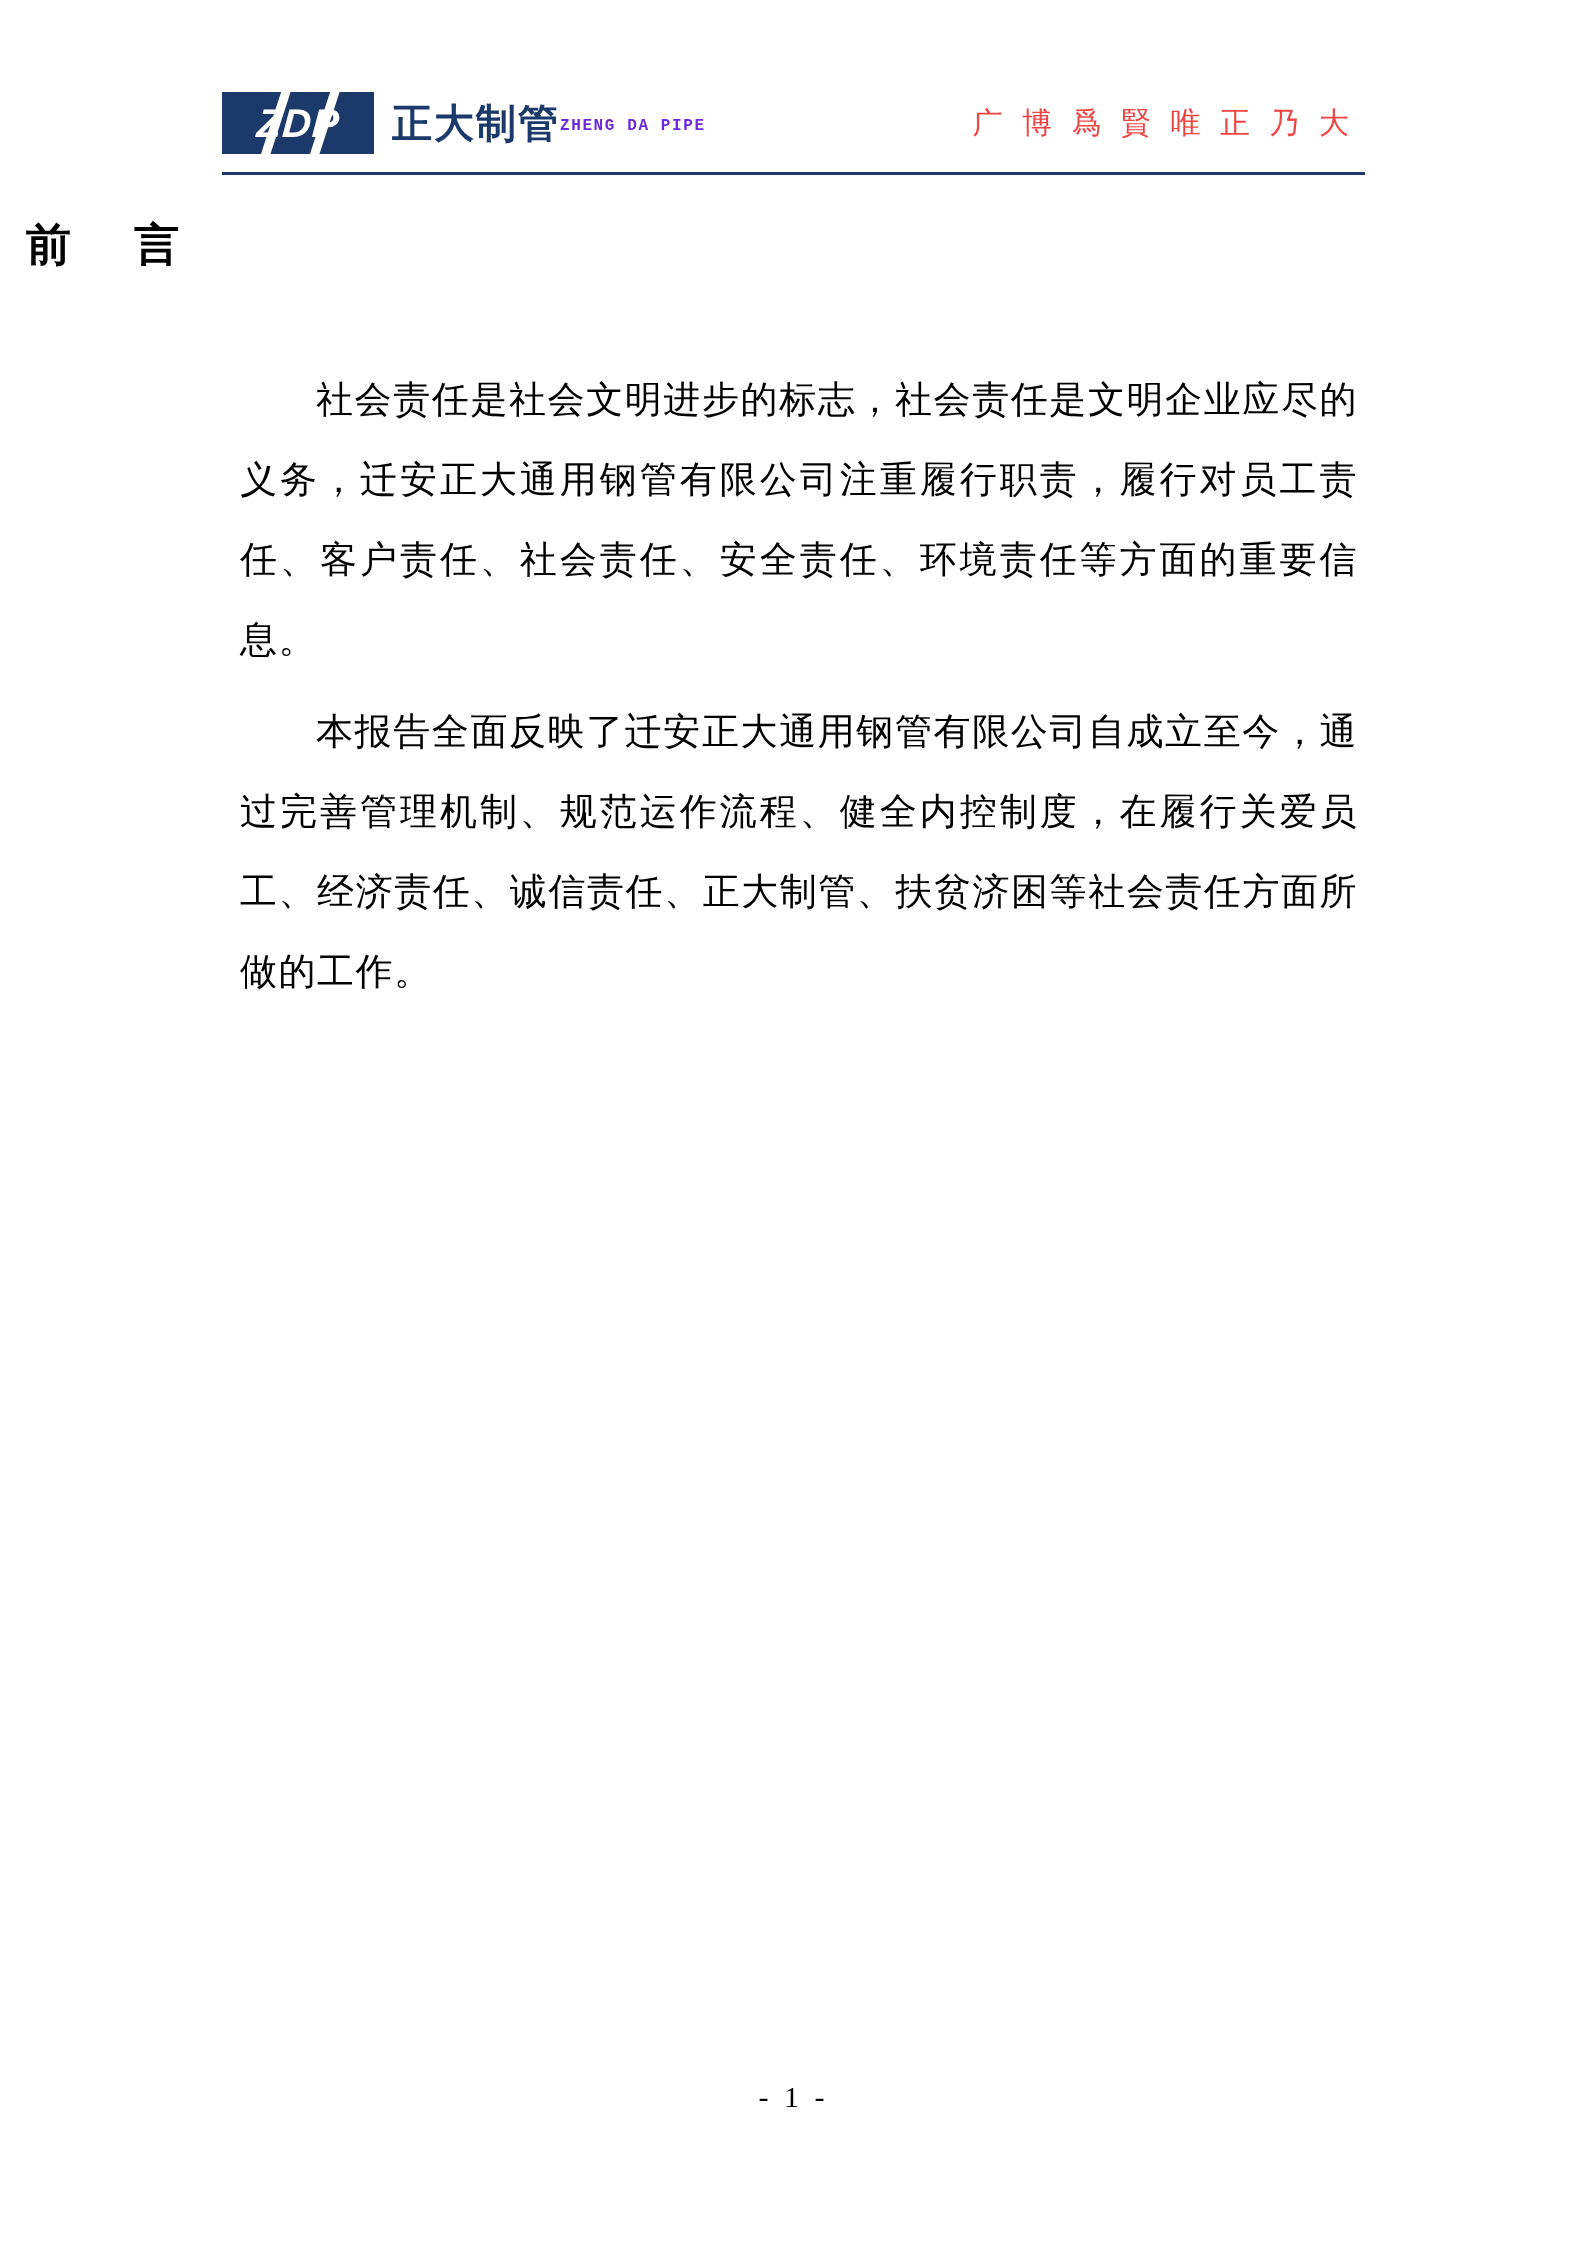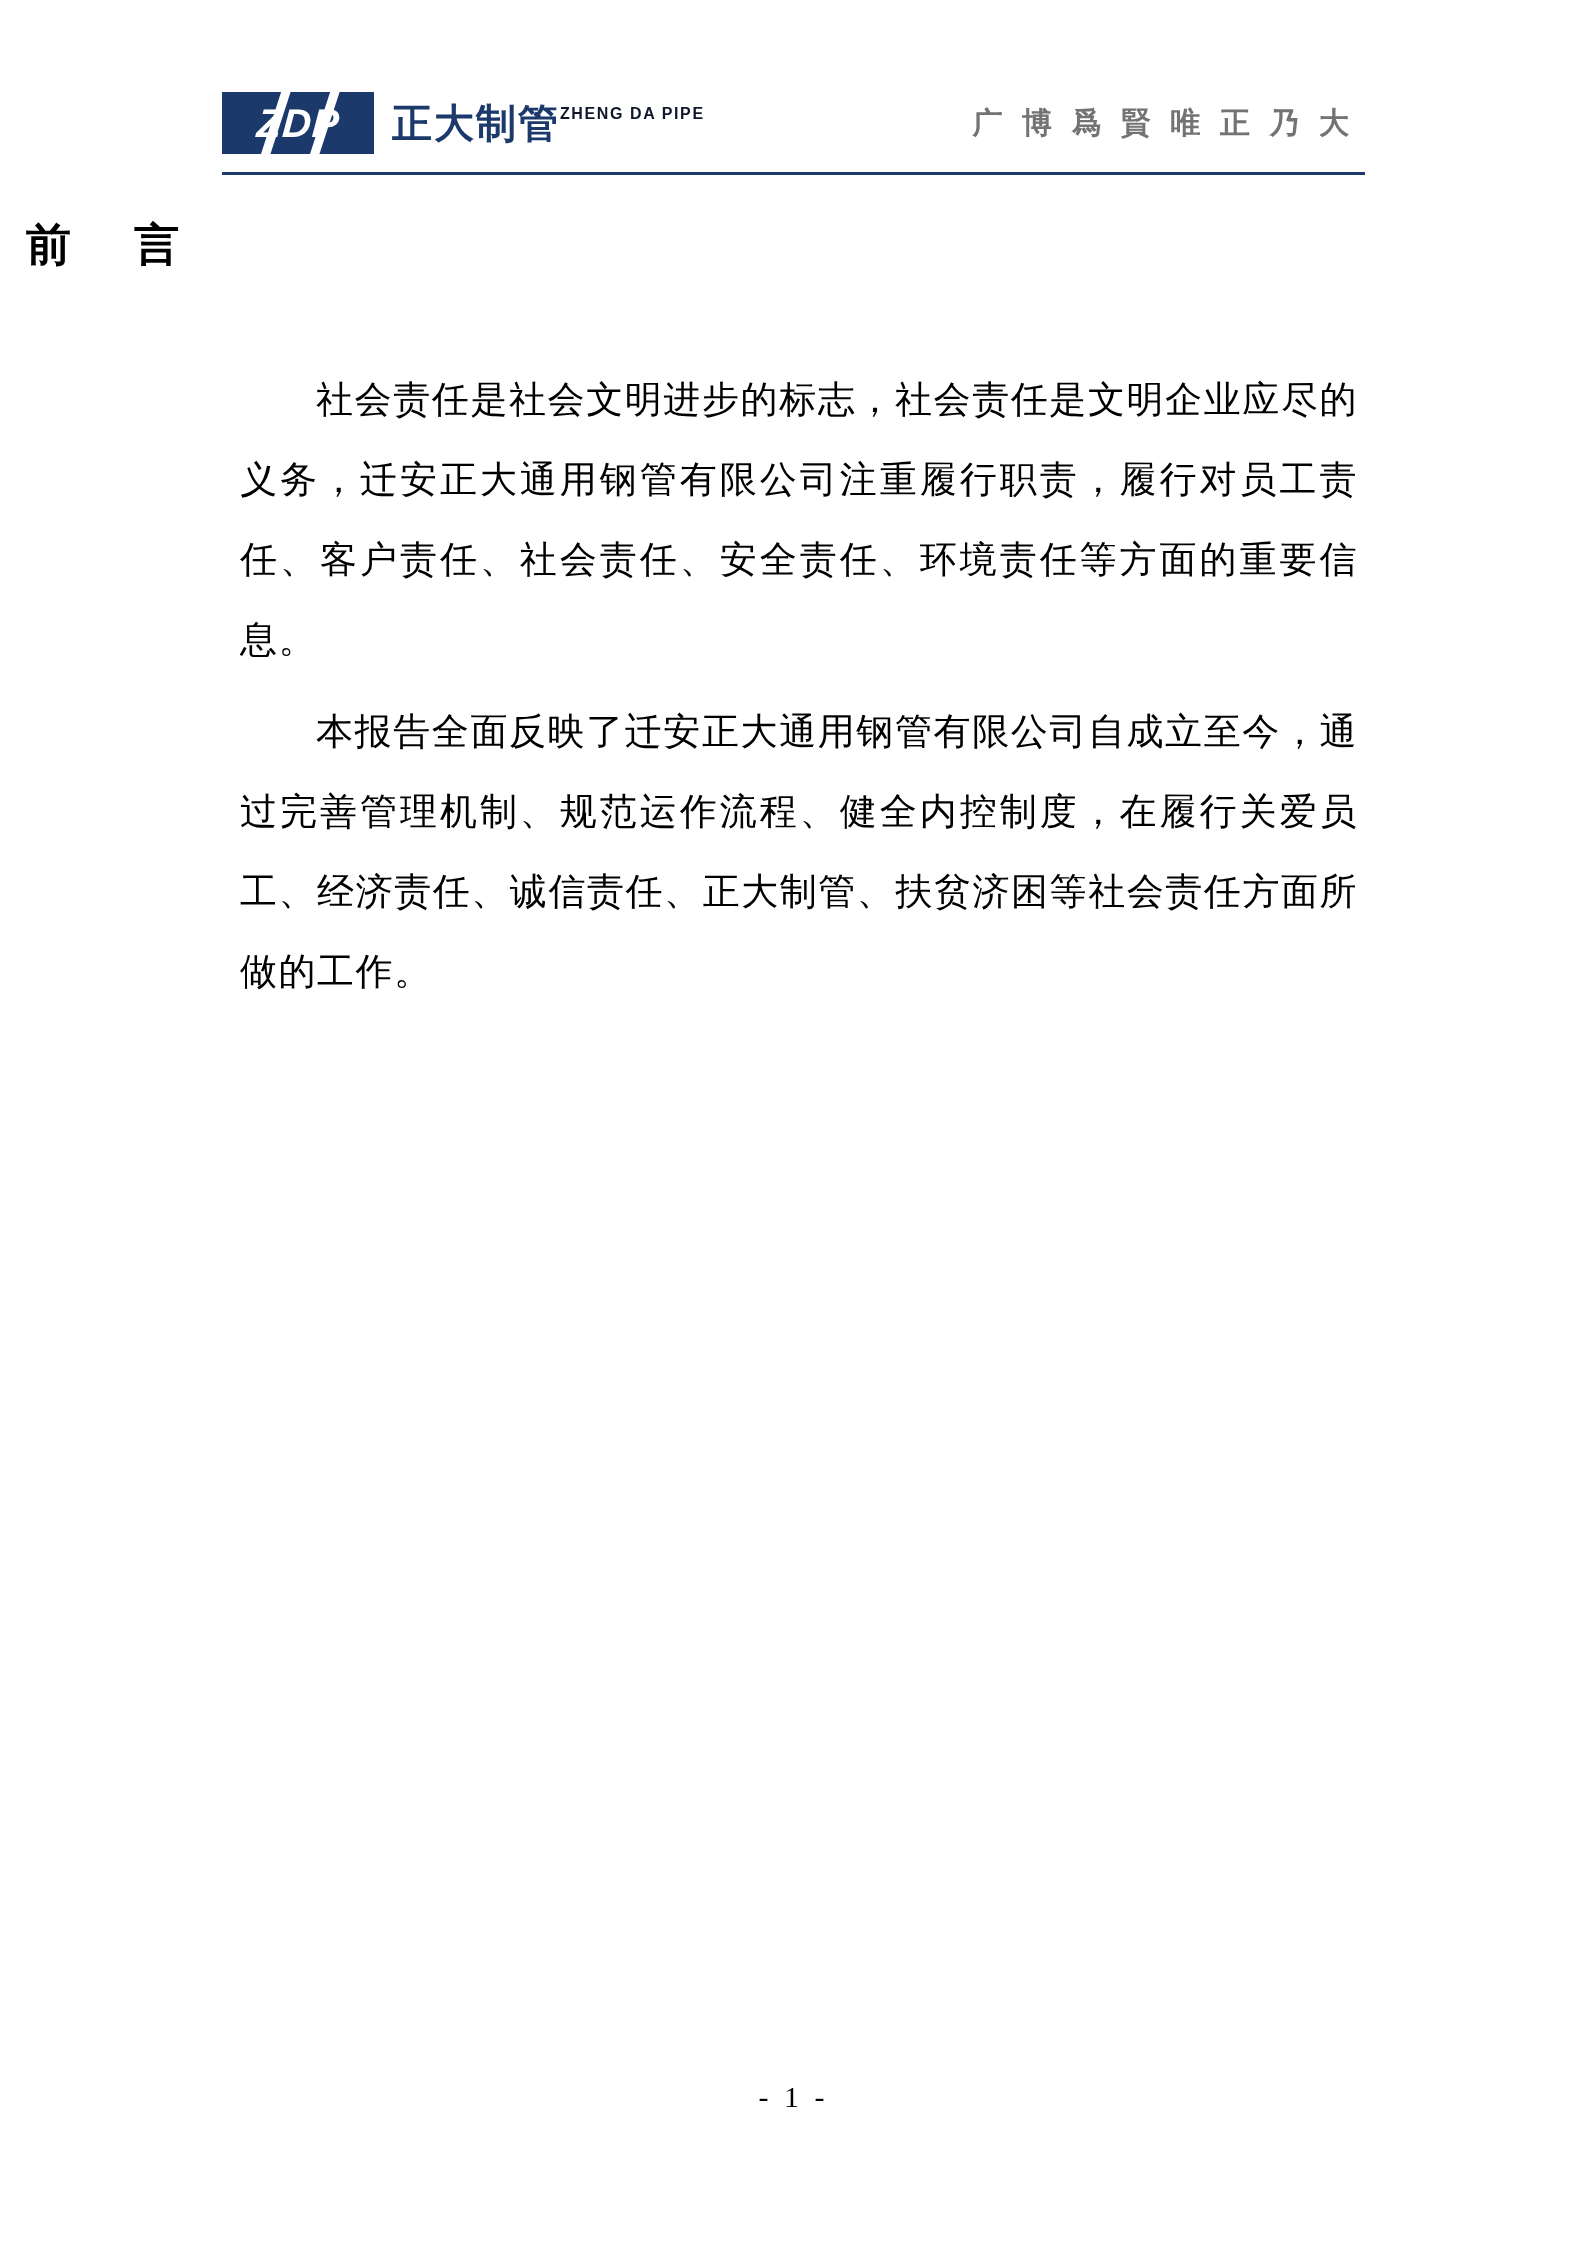--- a/index.html
+++ b/index.html
@@ -81,32 +81,32 @@
     line-height: 1.05;
   }
   .logo-cn {
     font-family: "Liberation Sans", sans-serif;
     font-weight: bold;
     font-size: 40px;
     color: #1b3a6b;
     letter-spacing: 2px;
   }
   .logo-en {
-    font-family: Liberation Sans, sans-serif;
+    font-family: Liberation Mono, monospace;
     font-weight: bold;
     font-size: 16px;
-    color: #0f172a;
+    color: #6d28d9;
     letter-spacing: 1.6px;
-    margin-top: 4px;
+    margin-top: 16px;
   }
   .slogan {
     font-family: "Liberation Serif", serif;
-    font-weight: bold;
+    font-weight: normal;
     font-size: 30px;
-    color: #737373;
+    color: #ef4444;
     letter-spacing: 6px;
     white-space: nowrap;
     padding-right: 10px;
     margin-left: 24px;
   }
   .header-rule {
     position: absolute;
     left: 222px;
     top: 172px;
     width: 1143px;

